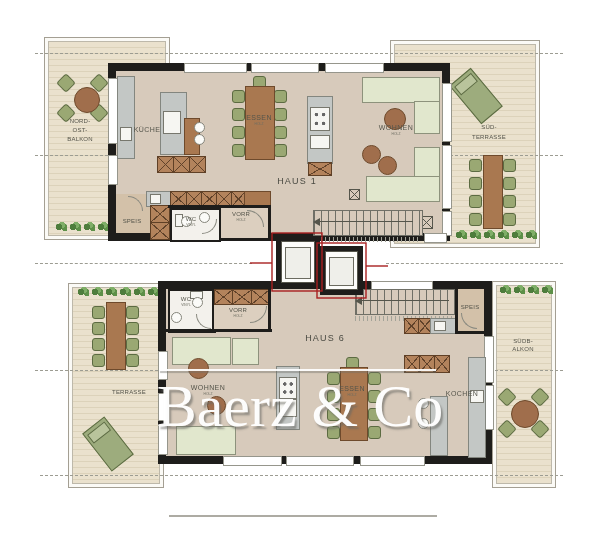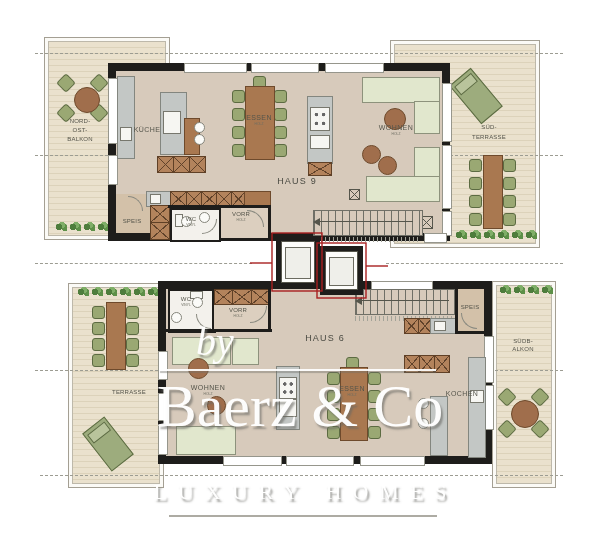--- a/index.html
+++ b/index.html
@@ -350,37 +350,35 @@
   <div class="sarrow" style="left:361px;top:300px;width:88px"></div>
   <div class="tri" style="left:355px;top:297px"></div>
   <div class="comb" style="left:355px;top:316px;width:98px;height:5px"></div>
 
   <div class="lbl s6" style="left:80px;top:121px">NORD-</div>
   <div class="lbl s6" style="left:80px;top:130px">OST-</div>
   <div class="lbl s6" style="left:80px;top:139px">BALKON</div>
   <div class="lbl" style="left:147px;top:130px">KÜCHE</div>
   <div class="lbl" style="left:259px;top:121px"><span>ESSEN</span><span class="sub">HOLZ</span></div>
   <div class="lbl" style="left:396px;top:131px"><span>WOHNEN</span><span class="sub">HOLZ</span></div>
-  <div class="lbl s9" style="left:297px;top:182px">HAUS 9</div>
+  <div class="lbl s9" style="left:297px;top:182px">HAUS 1</div>
   <div class="lbl s6" style="left:489px;top:127px">SÜD-</div>
   <div class="lbl s6" style="left:489px;top:137px">TERRASSE</div>
   <div class="lbl s6" style="left:132px;top:221px">SPEIS</div>
   <div class="lbl s6" style="left:191px;top:222px"><span>WC</span><span class="sub">VINYL</span></div>
   <div class="lbl s6" style="left:241px;top:217px"><span>VORR</span><span class="sub">HOLZ</span></div>
 
   <div class="lbl s9" style="left:325px;top:339px">HAUS 6</div>
   <div class="lbl s6" style="left:186px;top:302px"><span>WC</span><span class="sub">VINYL</span></div>
   <div class="lbl s6" style="left:238px;top:313px"><span>VORR</span><span class="sub">HOLZ</span></div>
   <div class="lbl" style="left:208px;top:391px"><span>WOHNEN</span><span class="sub">HOLZ</span></div>
   <div class="lbl" style="left:352px;top:392px"><span>ESSEN</span><span class="sub">HOLZ</span></div>
   <div class="lbl" style="left:462px;top:394px">KOCHEN</div>
   <div class="lbl s6" style="left:470px;top:307px">SPEIS</div>
   <div class="lbl s6" style="left:129px;top:392px">TERRASSE</div>
   <div class="lbl s6" style="left:523px;top:341px">SÜDB-</div>
   <div class="lbl s6" style="left:523px;top:349px">ALKON</div>
 
   <div class="wm-line" style="left:160px;top:369px;width:276px;height:2px"></div>
-  <div class="wm wm-by" style="left:196px;top:318px">by</div>
   <div class="wm wm-brand" style="top:372px">Baerz &amp; Co</div>
-  <div class="wm wm-tag" style="top:479px">LUXURY HOMES</div>
   <div class="wm-under" style="left:169px;top:515px;width:268px;height:2px"></div>
 
 </div>
 
 </body></html>

